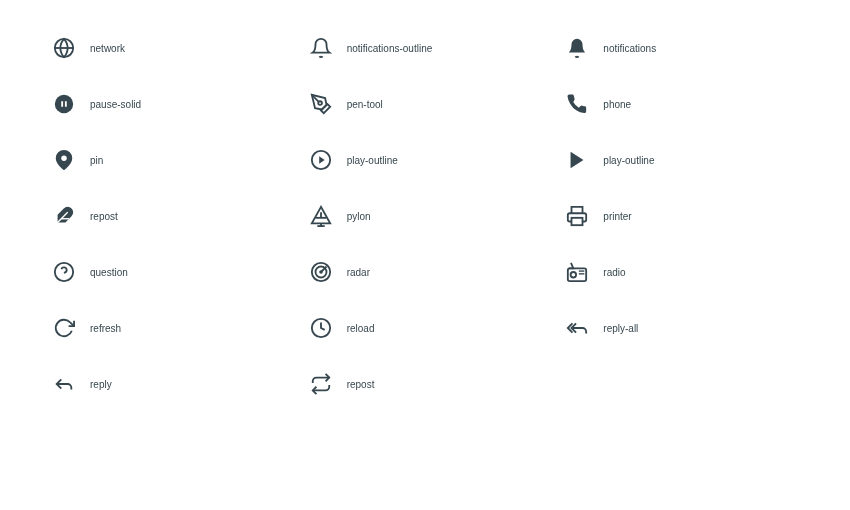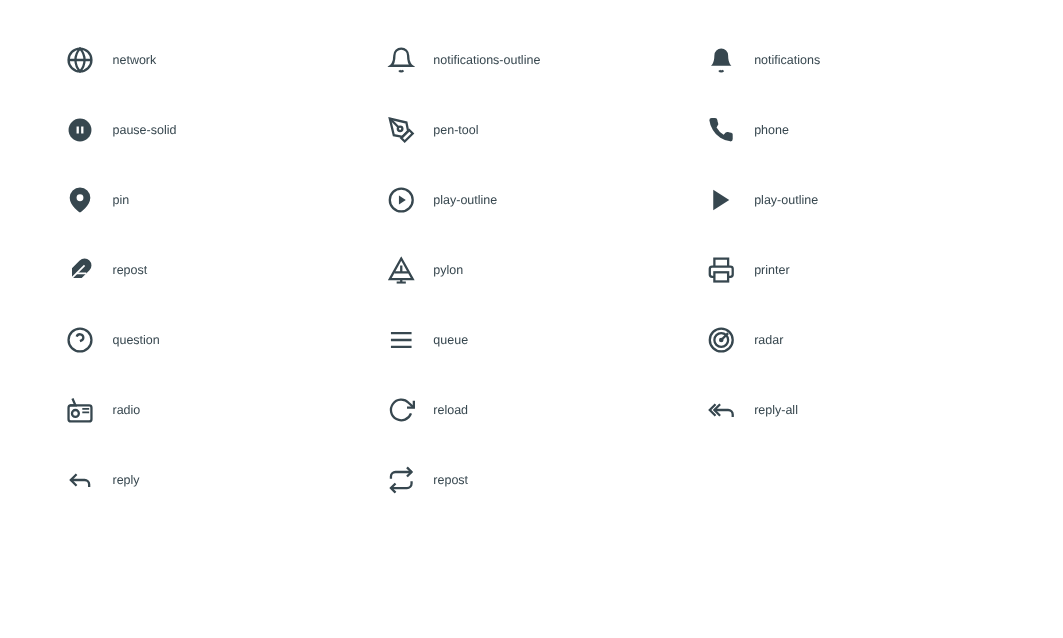--- a/index.html
+++ b/index.html
@@ -183,30 +183,20 @@
     <div class="icon-symbol">
       <svg viewBox="0 0 24 24">
           <circle cx="12" cy="12" r="10" fill="none" stroke="#37474f" stroke-width="2"></circle>
           <path d="M9.09 9a3 3 0 0 1 5.83 1c0 2-3 3-3 3" fill="none" stroke="#37474f" stroke-width="2"></path>
           <line x1="12" y1="17" x2="12.01" y2="17" stroke="#37474f" stroke-width="2"></line>
         </svg>
     </div>
     <span class="icon-label">question</span>
   </div>
 
-  <div class="icon-item">
-    <div class="icon-symbol">
-      <svg viewBox="0 0 24 24">
-          <line x1="3" y1="6" x2="21" y2="6" stroke="#37474f" stroke-width="2"></line>
-          <line x1="3" y1="12" x2="21" y2="12" stroke="#37474f" stroke-width="2"></line>
-          <line x1="3" y1="18" x2="21" y2="18" stroke="#37474f" stroke-width="2"></line>
-        </svg>
-    </div>
-    <span class="icon-label">queue</span>
-  </div>
 
   <div class="icon-item">
     <div class="icon-symbol">
       <svg viewBox="0 0 24 24">
           <circle cx="12" cy="12" r="10" fill="none" stroke="#37474f" stroke-width="2"></circle>
           <circle cx="12" cy="12" r="6" fill="none" stroke="#37474f" stroke-width="2"></circle>
           <circle cx="12" cy="12" r="2" fill="#37474f"></circle>
           <path d="M12 12 L18 6" stroke="#37474f" stroke-width="2"></path>
         </svg>
     </div>
@@ -226,23 +216,32 @@
     <span class="icon-label">radio</span>
   </div>
 
   <div class="icon-item">
     <div class="icon-symbol">
       <svg viewBox="0 0 24 24">
           <polyline points="23 4 23 10 17 10" fill="none" stroke="#37474f" stroke-width="2"></polyline>
           <path d="M20.49 15a9 9 0 1 1-2.12-9.36L23 10" fill="none" stroke="#37474f" stroke-width="2"></path>
         </svg>
     </div>
+    <span class="icon-label">refresh</span>
+  </div>
+
+  <div class="icon-item">
+    <div class="icon-symbol">
+      <svg viewBox="0 0 24 24">
+          <circle cx="12" cy="12" r="10" fill="none" stroke="#37474f" stroke-width="2"></circle>
+          <polyline points="12 6 12 12 16 14" fill="none" stroke="#37474f" stroke-width="2"></polyline>
+        </svg>
+    </div>
     <span class="icon-label">reload</span>
   </div>
-
 
   <div class="icon-item">
     <div class="icon-symbol">
       <svg viewBox="0 0 24 24">
           <polyline points="7 17 2 12 7 7" fill="none" stroke="#37474f" stroke-width="2"></polyline>
           <polyline points="11 17 6 12 11 7" fill="none" stroke="#37474f" stroke-width="2"></polyline>
           <path d="M22 18v-2a4 4 0 0 0-4-4H6" fill="none" stroke="#37474f" stroke-width="2"></path>
         </svg>
     </div>
     <span class="icon-label">reply-all</span>

